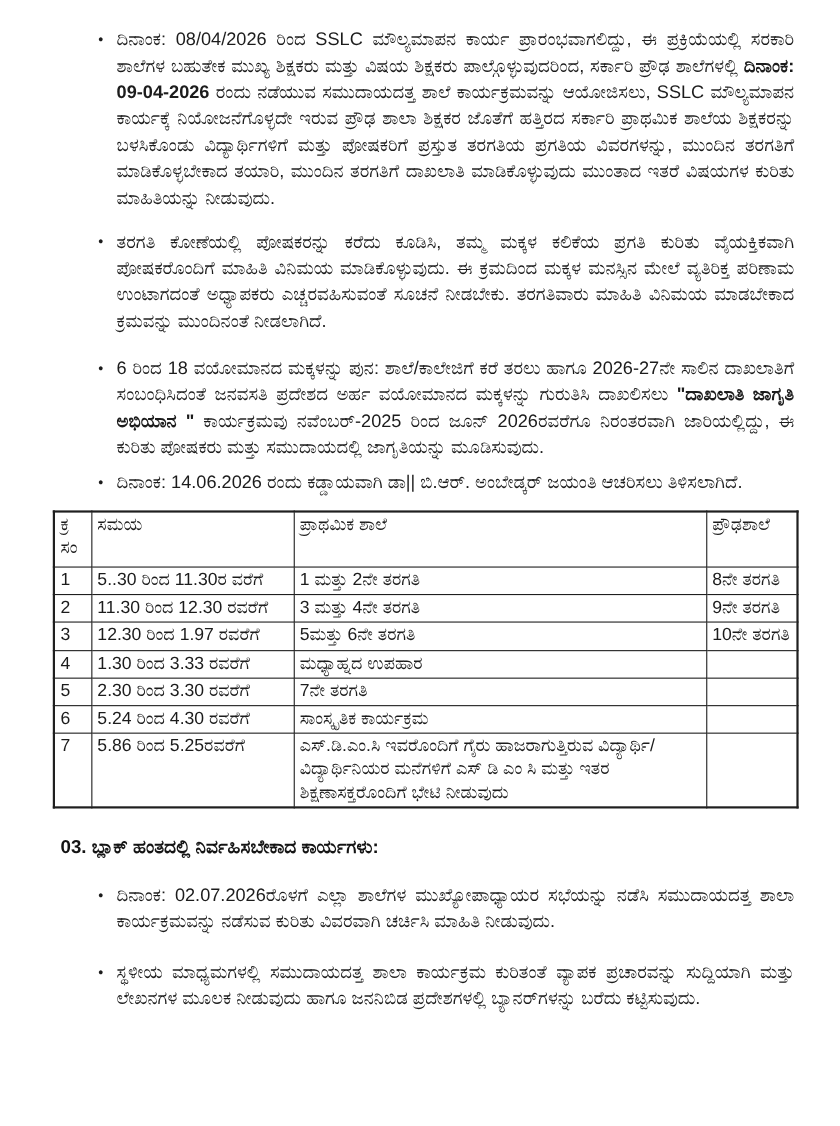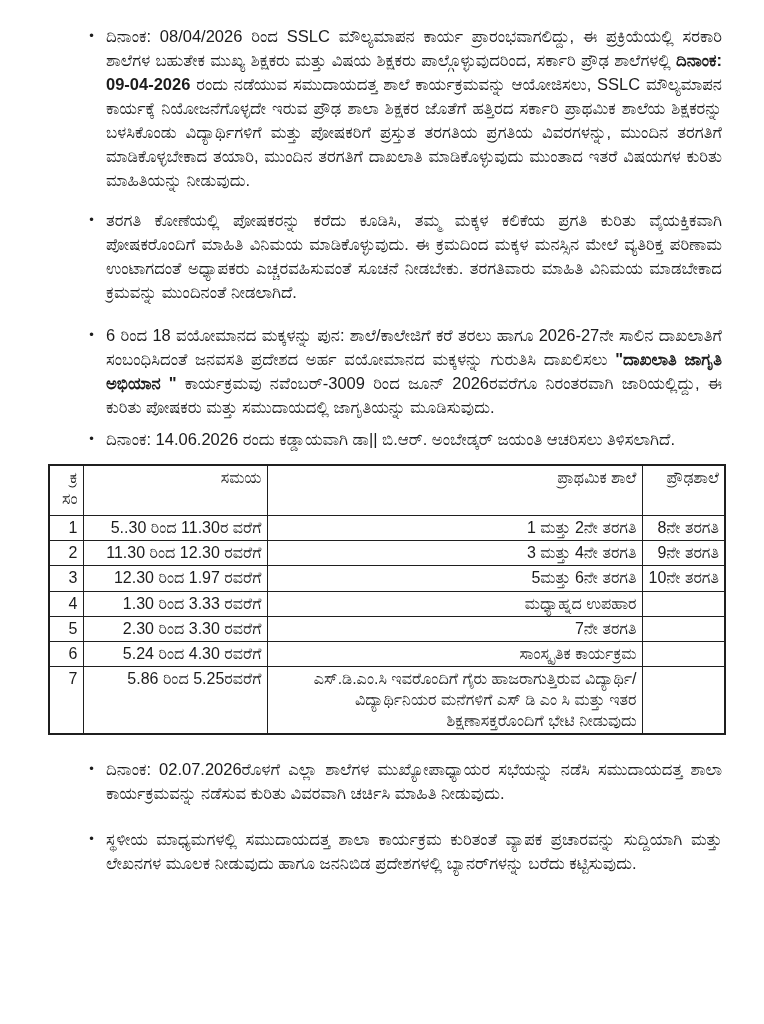--- a/index.html
+++ b/index.html
@@ -55,21 +55,21 @@
     font-size: 16px;
     color: #1c1c1c;
     border: 2px solid #1f1f1f;
   }
   table.schedule th, table.schedule td {
     border: 1.4px solid #1f1f1f;
     padding: 1px 5px 2px 5px;
     vertical-align: top;
     line-height: 1.32;
     font-weight: normal;
-    text-align: right;
+    text-align: left;
     overflow: hidden;
   }
   table.schedule thead th { height: 46px; }
   th.c1 { white-space: pre-line; }
   th.c3 { text-align: center; }
   col.c1 { width: 34px; }
   col.c2 { width: 184px; }
   col.c3 { width: 375px; }
   col.c4 { width: 83px; }
 
@@ -91,21 +91,21 @@
       <li>
         <span class="marker">•</span>
         <div class="ptext"><span>ದಿನಾಂಕ: 08/04/2026 ರಿಂದ SSLC ಮೌಲ್ಯಮಾಪನ ಕಾರ್ಯ ಪ್ರಾರಂಭವಾಗಲಿದ್ದು, ಈ ಪ್ರಕ್ರಿಯೆಯಲ್ಲಿ ಸರಕಾರಿ ಶಾಲೆಗಳ ಬಹುತೇಕ ಮುಖ್ಯ ಶಿಕ್ಷಕರು ಮತ್ತು ವಿಷಯ ಶಿಕ್ಷಕರು ಪಾಲ್ಗೊಳ್ಳುವುದರಿಂದ, ಸರ್ಕಾರಿ ಪ್ರೌಢ ಶಾಲೆಗಳಲ್ಲಿ </span><span class="b">ದಿನಾಂಕ: 09-04-2026</span><span> ರಂದು ನಡೆಯುವ ಸಮುದಾಯದತ್ತ ಶಾಲೆ ಕಾರ್ಯಕ್ರಮವನ್ನು ಆಯೋಜಿಸಲು, SSLC ಮೌಲ್ಯಮಾಪನ ಕಾರ್ಯಕ್ಕೆ ನಿಯೋಜನೆಗೊಳ್ಳದೇ ಇರುವ ಪ್ರೌಢ ಶಾಲಾ ಶಿಕ್ಷಕರ ಜೊತೆಗೆ ಹತ್ತಿರದ ಸರ್ಕಾರಿ ಪ್ರಾಥಮಿಕ ಶಾಲೆಯ ಶಿಕ್ಷಕರನ್ನು ಬಳಸಿಕೊಂಡು ವಿದ್ಯಾರ್ಥಿಗಳಿಗೆ ಮತ್ತು ಪೋಷಕರಿಗೆ ಪ್ರಸ್ತುತ ತರಗತಿಯ ಪ್ರಗತಿಯ ವಿವರಗಳನ್ನು, ಮುಂದಿನ ತರಗತಿಗೆ ಮಾಡಿಕೊಳ್ಳಬೇಕಾದ ತಯಾರಿ, ಮುಂದಿನ ತರಗತಿಗೆ ದಾಖಲಾತಿ ಮಾಡಿಕೊಳ್ಳುವುದು ಮುಂತಾದ ಇತರೆ ವಿಷಯಗಳ ಕುರಿತು ಮಾಹಿತಿಯನ್ನು ನೀಡುವುದು.</span></div>
       </li>
       <li>
         <span class="marker">•</span>
         <div class="ptext"><span>ತರಗತಿ ಕೋಣೆಯಲ್ಲಿ ಪೋಷಕರನ್ನು ಕರೆದು ಕೂಡಿಸಿ, ತಮ್ಮ ಮಕ್ಕಳ ಕಲಿಕೆಯ ಪ್ರಗತಿ ಕುರಿತು ವೈಯಕ್ತಿಕವಾಗಿ ಪೋಷಕರೊಂದಿಗೆ ಮಾಹಿತಿ ವಿನಿಮಯ ಮಾಡಿಕೊಳ್ಳುವುದು. ಈ ಕ್ರಮದಿಂದ ಮಕ್ಕಳ ಮನಸ್ಸಿನ ಮೇಲೆ ವ್ಯತಿರಿಕ್ತ ಪರಿಣಾಮ ಉಂಟಾಗದಂತೆ ಅಧ್ಯಾಪಕರು ಎಚ್ಚರವಹಿಸುವಂತೆ ಸೂಚನೆ ನೀಡಬೇಕು. ತರಗತಿವಾರು ಮಾಹಿತಿ ವಿನಿಮಯ ಮಾಡಬೇಕಾದ ಕ್ರಮವನ್ನು ಮುಂದಿನಂತೆ ನೀಡಲಾಗಿದೆ.</span></div>
       </li>
       <li>
         <span class="marker">•</span>
-        <div class="ptext"><span>6 ರಿಂದ 18 ವಯೋಮಾನದ ಮಕ್ಕಳನ್ನು ಪುನ: ಶಾಲೆ/ಕಾಲೇಜಿಗೆ ಕರೆ ತರಲು ಹಾಗೂ 2026-27ನೇ ಸಾಲಿನ ದಾಖಲಾತಿಗೆ ಸಂಬಂಧಿಸಿದಂತೆ ಜನವಸತಿ ಪ್ರದೇಶದ ಅರ್ಹ ವಯೋಮಾನದ ಮಕ್ಕಳನ್ನು ಗುರುತಿಸಿ ದಾಖಲಿಸಲು </span><span class="b">"ದಾಖಲಾತಿ ಜಾಗೃತಿ ಅಭಿಯಾನ "</span><span> ಕಾರ್ಯಕ್ರಮವು ನವೆಂಬರ್-3009 ರಿಂದ ಜೂನ್ 2026ರವರೆಗೂ ನಿರಂತರವಾಗಿ ಜಾರಿಯಲ್ಲಿದ್ದು, ಈ ಕುರಿತು ಪೋಷಕರು ಮತ್ತು ಸಮುದಾಯದಲ್ಲಿ ಜಾಗೃತಿಯನ್ನು ಮೂಡಿಸುವುದು.</span></div>
+        <div class="ptext"><span>6 ರಿಂದ 18 ವಯೋಮಾನದ ಮಕ್ಕಳನ್ನು ಪುನ: ಶಾಲೆ/ಕಾಲೇಜಿಗೆ ಕರೆ ತರಲು ಹಾಗೂ 2026-27ನೇ ಸಾಲಿನ ದಾಖಲಾತಿಗೆ ಸಂಬಂಧಿಸಿದಂತೆ ಜನವಸತಿ ಪ್ರದೇಶದ ಅರ್ಹ ವಯೋಮಾನದ ಮಕ್ಕಳನ್ನು ಗುರುತಿಸಿ ದಾಖಲಿಸಲು </span><span class="b">"ದಾಖಲಾತಿ ಜಾಗೃತಿ ಅಭಿಯಾನ "</span><span> ಕಾರ್ಯಕ್ರಮವು ನವೆಂಬರ್-2025 ರಿಂದ ಜೂನ್ 2026ರವರೆಗೂ ನಿರಂತರವಾಗಿ ಜಾರಿಯಲ್ಲಿದ್ದು, ಈ ಕುರಿತು ಪೋಷಕರು ಮತ್ತು ಸಮುದಾಯದಲ್ಲಿ ಜಾಗೃತಿಯನ್ನು ಮೂಡಿಸುವುದು.</span></div>
       </li>
       <li>
         <span class="marker">•</span>
         <div class="ptext"><span>ದಿನಾಂಕ: 14.06.2026 ರಂದು ಕಡ್ಡಾಯವಾಗಿ ಡಾ|| ಬಿ.ಆರ್. ಅಂಬೇಡ್ಕರ್ ಜಯಂತಿ ಆಚರಿಸಲು ತಿಳಿಸಲಾಗಿದೆ.</span></div>
       </li>
     </ul>
 
   <table class="schedule">
     <colgroup>
       <col class="c1">
@@ -161,20 +161,21 @@
         </tr>
         <tr>
           <td>7</td>
           <td>5.86 ರಿಂದ  5.25ರವರೆಗೆ</td>
           <td>ಎಸ್.ಡಿ.ಎಂ.ಸಿ  ಇವರೊಂದಿಗೆ ಗೈರು ಹಾಜರಾಗುತ್ತಿರುವ ವಿದ್ಯಾರ್ಥಿ/ ವಿದ್ಯಾರ್ಥಿನಿಯರ ಮನೆಗಳಿಗೆ ಎಸ್ ಡಿ ಎಂ ಸಿ ಮತ್ತು ಇತರ ಶಿಕ್ಷಣಾಸಕ್ತರೊಂದಿಗೆ ಭೇಟಿ ನೀಡುವುದು</td>
           <td></td>
         </tr>
       </tbody>
   </table>
 
+  <h3 class="sechead">03. ಬ್ಲಾಕ್  ಹಂತದಲ್ಲಿ  ನಿರ್ವಹಿಸಬೇಕಾದ ಕಾರ್ಯಗಳು:</h3>
 
   <ul class="blist s3">
       <li>
         <span class="marker">•</span>
         <div class="ptext"><span>ದಿನಾಂಕ: 02.07.2026ರೊಳಗೆ ಎಲ್ಲಾ ಶಾಲೆಗಳ ಮುಖ್ಯೋಪಾಧ್ಯಾಯರ ಸಭೆಯನ್ನು ನಡೆಸಿ ಸಮುದಾಯದತ್ತ ಶಾಲಾ ಕಾರ್ಯಕ್ರಮವನ್ನು ನಡೆಸುವ ಕುರಿತು ವಿವರವಾಗಿ ಚರ್ಚಿಸಿ ಮಾಹಿತಿ ನೀಡುವುದು.</span></div>
       </li>
       <li>
         <span class="marker">•</span>
         <div class="ptext"><span>ಸ್ಥಳೀಯ ಮಾಧ್ಯಮಗಳಲ್ಲಿ ಸಮುದಾಯದತ್ತ ಶಾಲಾ ಕಾರ್ಯಕ್ರಮ ಕುರಿತಂತೆ ವ್ಯಾಪಕ ಪ್ರಚಾರವನ್ನು ಸುದ್ದಿಯಾಗಿ ಮತ್ತು ಲೇಖನಗಳ ಮೂಲಕ ನೀಡುವುದು ಹಾಗೂ ಜನನಿಬಿಡ ಪ್ರದೇಶಗಳಲ್ಲಿ ಬ್ಯಾನರ್‌ಗಳನ್ನು ಬರೆದು ಕಟ್ಟಿಸುವುದು.</span></div>
       </li>

